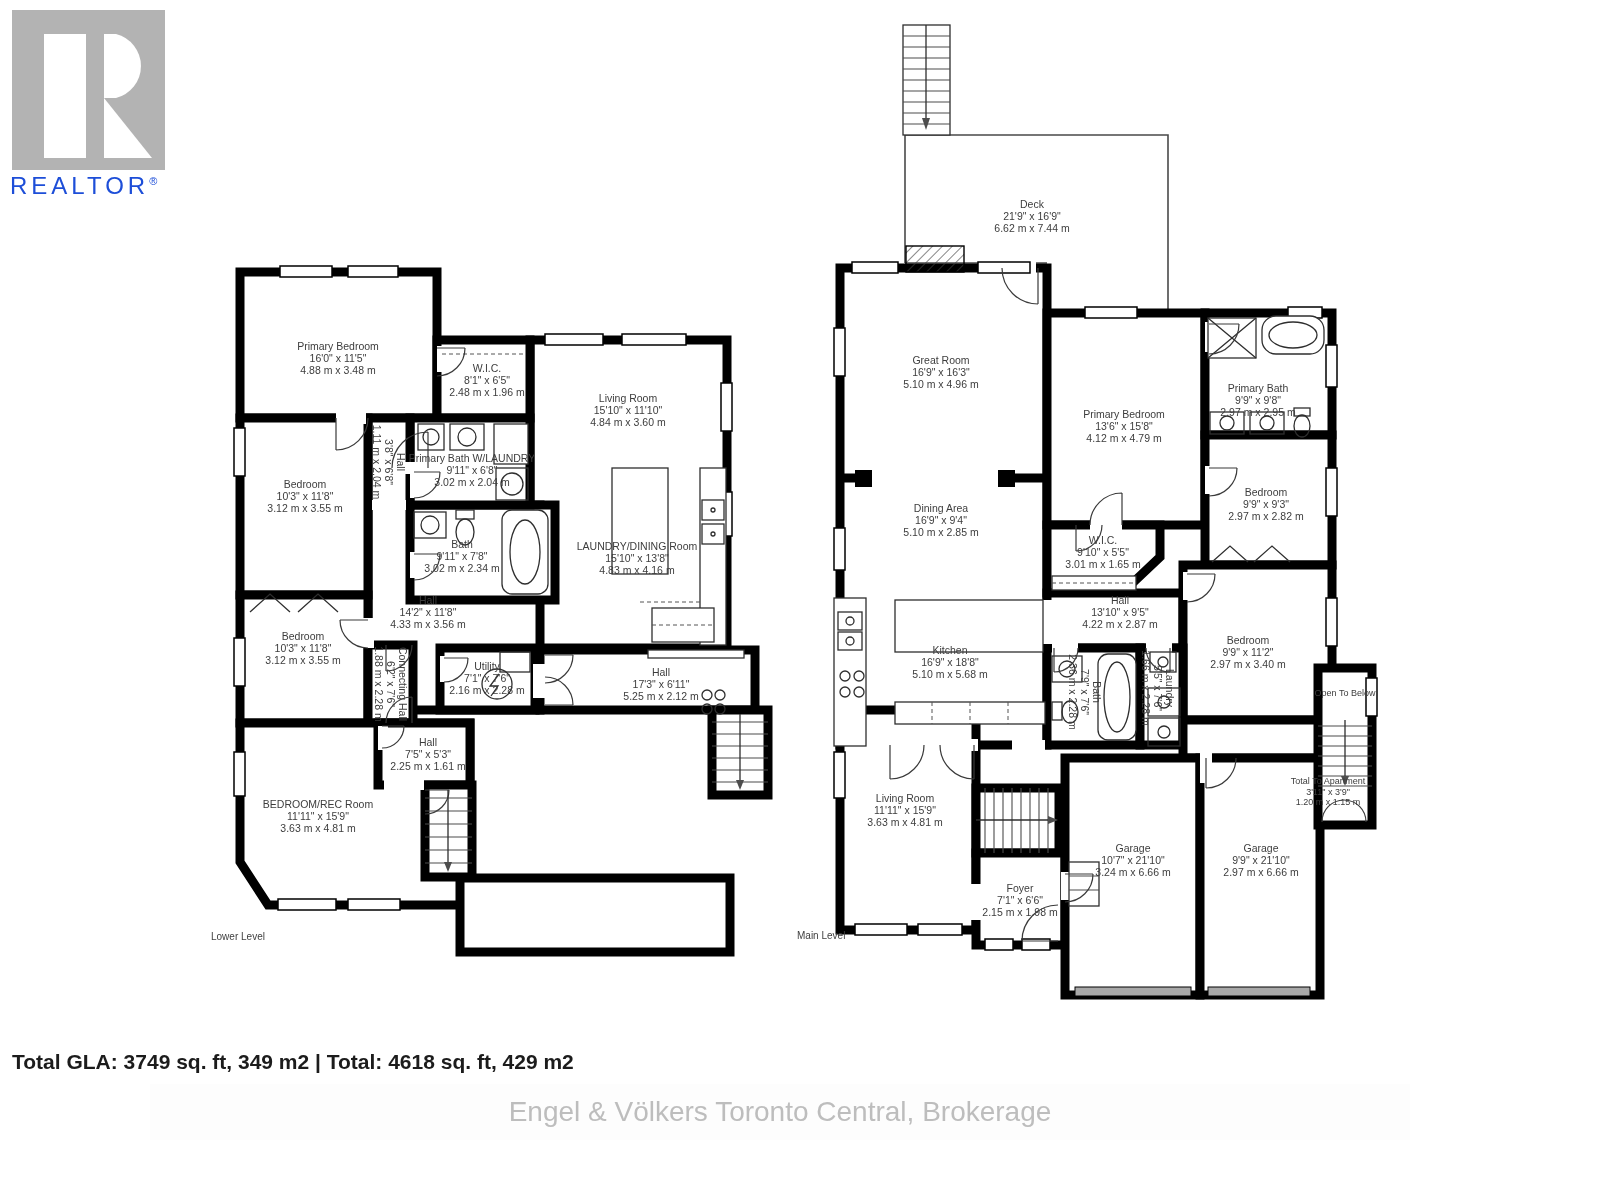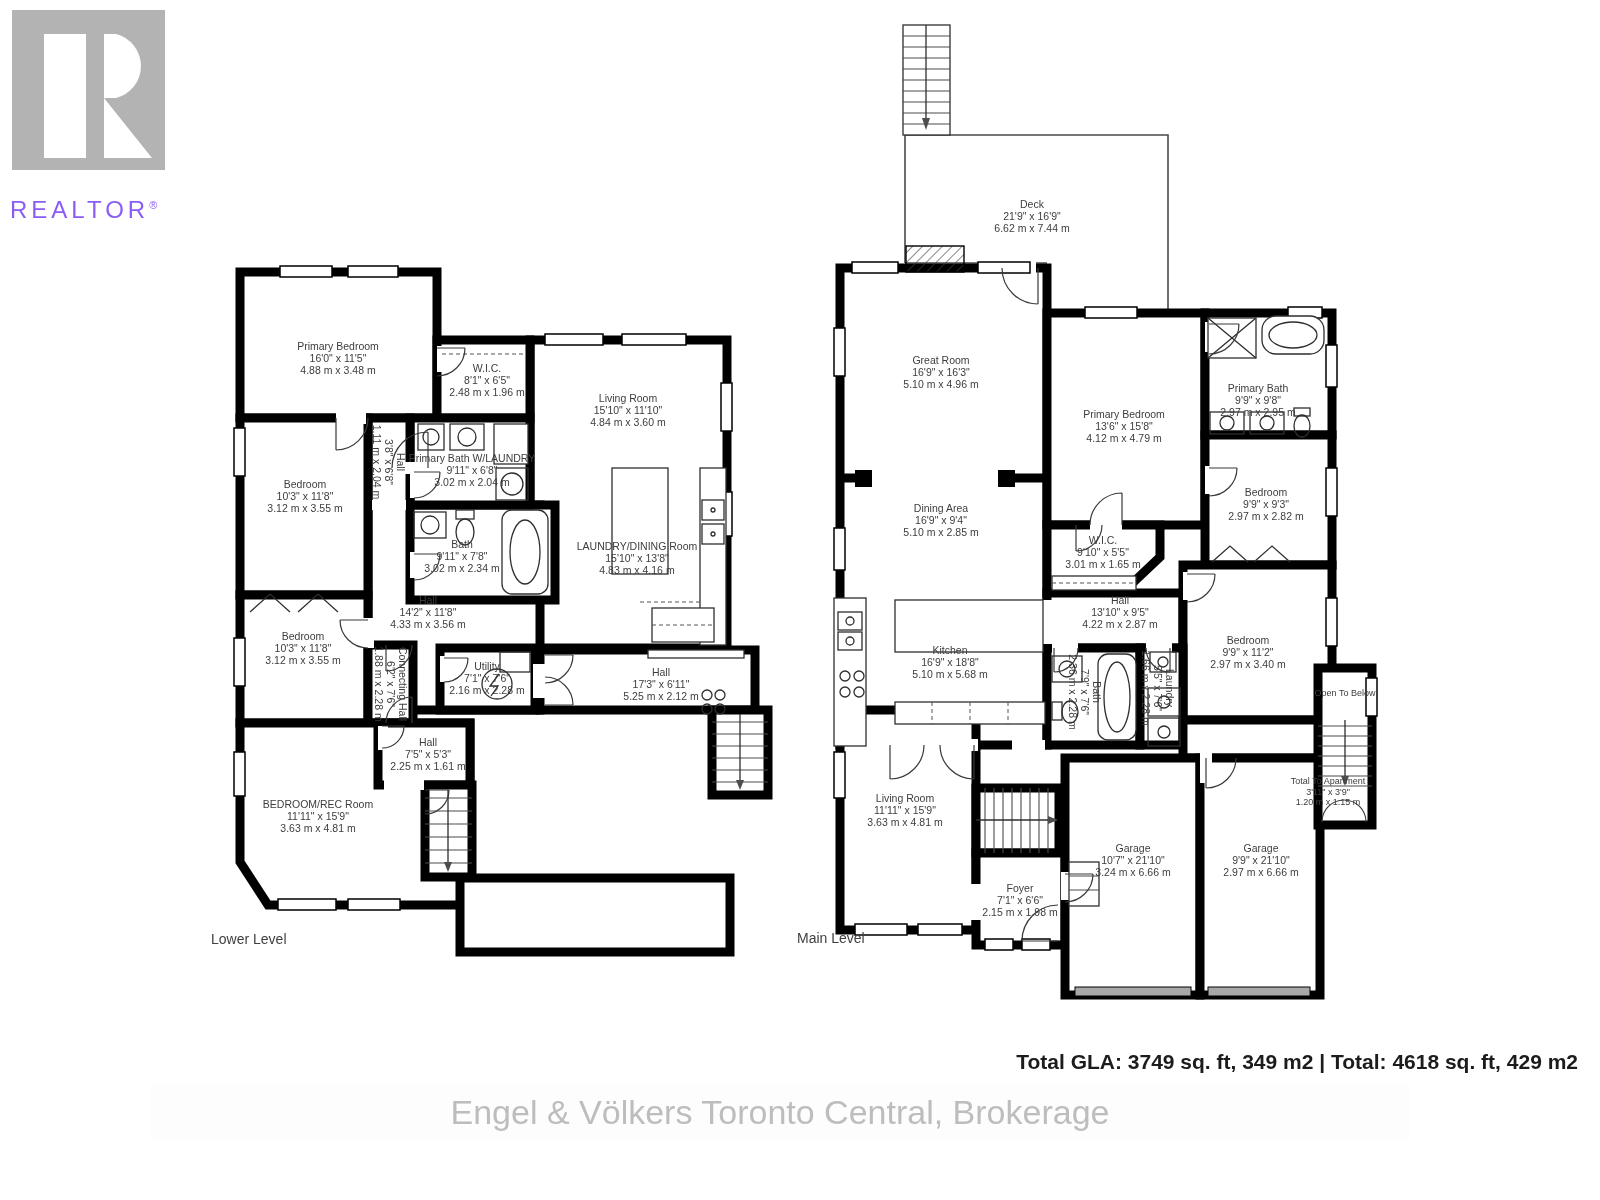--- a/index.html
+++ b/index.html
@@ -17,35 +17,35 @@
   .dash{fill:none;stroke:#555;stroke-width:1;stroke-dasharray:4 3;}
   .tread{fill:none;stroke:#4d4d4d;stroke-width:1.1;}
   .arrow{fill:#4d4d4d;stroke:none;}
   .solid{fill:#000;stroke:none;}
   .deckline{fill:none;stroke:#4a4a4a;stroke-width:1.6;}
   
   .rl{position:absolute;transform:translateX(-50%);text-align:center;
       font-size:10.5px;line-height:12px;color:#3d3d3d;white-space:nowrap;}
   .rl.v{transform:translate(-50%,-50%) rotate(90deg);}
   .rl.small{font-size:9px;line-height:10.5px;}
-  .caption{position:absolute;font-size:14px;color:#3f3f3f;}
+  .caption{position:absolute;font-size:10px;color:#3f3f3f;}
   
   #logo-block{position:absolute;left:10px;top:8px;width:180px;}
-  #realtor-word{position:absolute;left:0px;top:188px;font-size:24px;
-      letter-spacing:4px;color:#8b5cf6;}
+  #realtor-word{position:absolute;left:0px;top:164px;font-size:24px;
+      letter-spacing:4px;color:#1d4ed8;}
   #realtor-word sup{font-size:11px;}
   
-  #summary{position:absolute;left:0;top:1050px;width:1578px;text-align:right;color:#1c1c1c;}
+  #summary{position:absolute;left:12px;top:1050px;width:1578px;text-align:left;color:#1c1c1c;}
   #summary .t1{font-size:21px;font-weight:bold;}
   #summary .t2{font-size:19px;margin-top:5px;}
   #summary .t3{font-size:10.5px;margin-top:11px;color:#3a3a3a;}
   #watermark{position:absolute;left:150px;top:1084px;width:1260px;height:56px;
       background:rgba(251,251,251,0.55);display:flex;align-items:center;justify-content:center;
       pointer-events:none;}
-  #watermark span{font-size:34px;color:rgba(178,178,178,0.85);white-space:nowrap;}
+  #watermark span{font-size:28px;color:rgba(178,178,178,0.85);white-space:nowrap;}
 </style>
 </head>
 <body>
 
 <div id="stage">
 
 <svg width="1600" height="1200" viewBox="0 0 1600 1200">
   <defs>
     <pattern id="hatch" width="7" height="7" patternUnits="userSpaceOnUse" patternTransform="rotate(45)">
       <line x1="0" y1="0" x2="0" y2="7" stroke="#444" stroke-width="1.3"></line>

